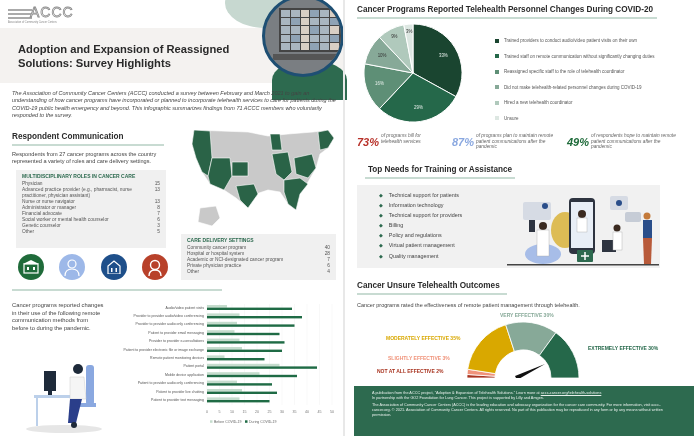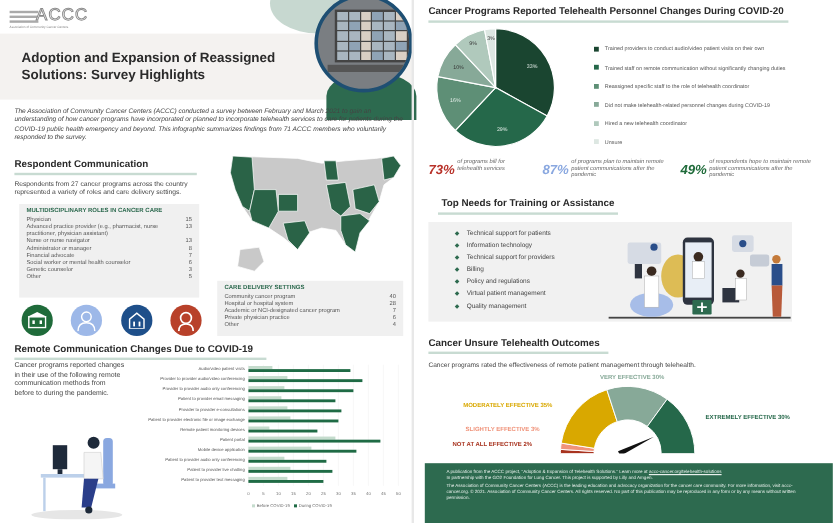--- a/index.html
+++ b/index.html
@@ -244,21 +244,20 @@
           <span class="lbl">Private physician practice</span>
           <span>6</span>
         </div>
       <div class="row">
           <span class="lbl">Other</span>
           <span>4</span>
         </div>
     </div>
 
     <div class="rc-title">
-      <div class="sec-title">Remote Communication Changes Due to COVID-19</div>
       <div class="sec-rule"></div>
     </div>
     <div class="rc-text">Cancer programs reported changes in their use of the following remote communication methods from before to during the pandemic.</div>
 
     <svg class="desk-illu" viewBox="0 0 80 78">
       <ellipse cx="40" cy="74" rx="38" ry="4" fill="#e6e6e6"></ellipse>
       <rect x="10" y="40" width="42" height="3" fill="#bcd0ea"></rect>
       <rect x="12" y="43" width="2" height="28" fill="#bcd0ea"></rect>
       <rect x="48" y="43" width="2" height="28" fill="#bcd0ea"></rect>
       <rect x="20" y="16" width="12" height="20" fill="#1e2a3a"></rect>

